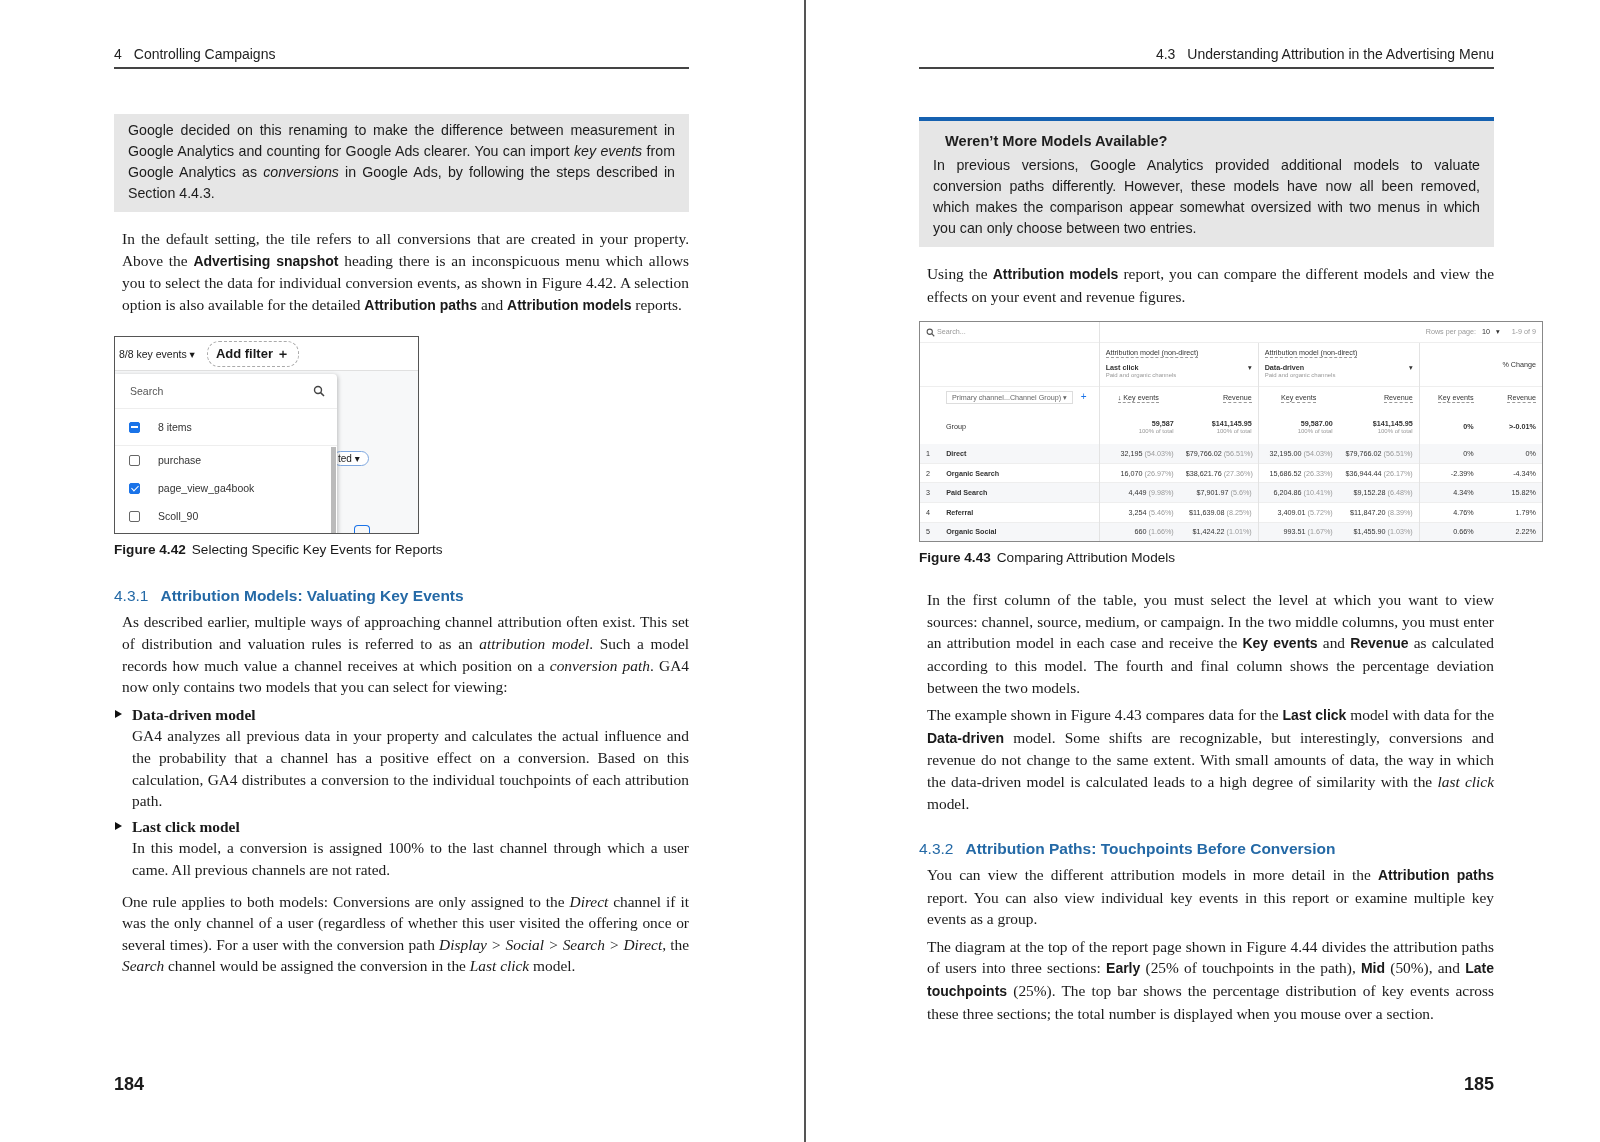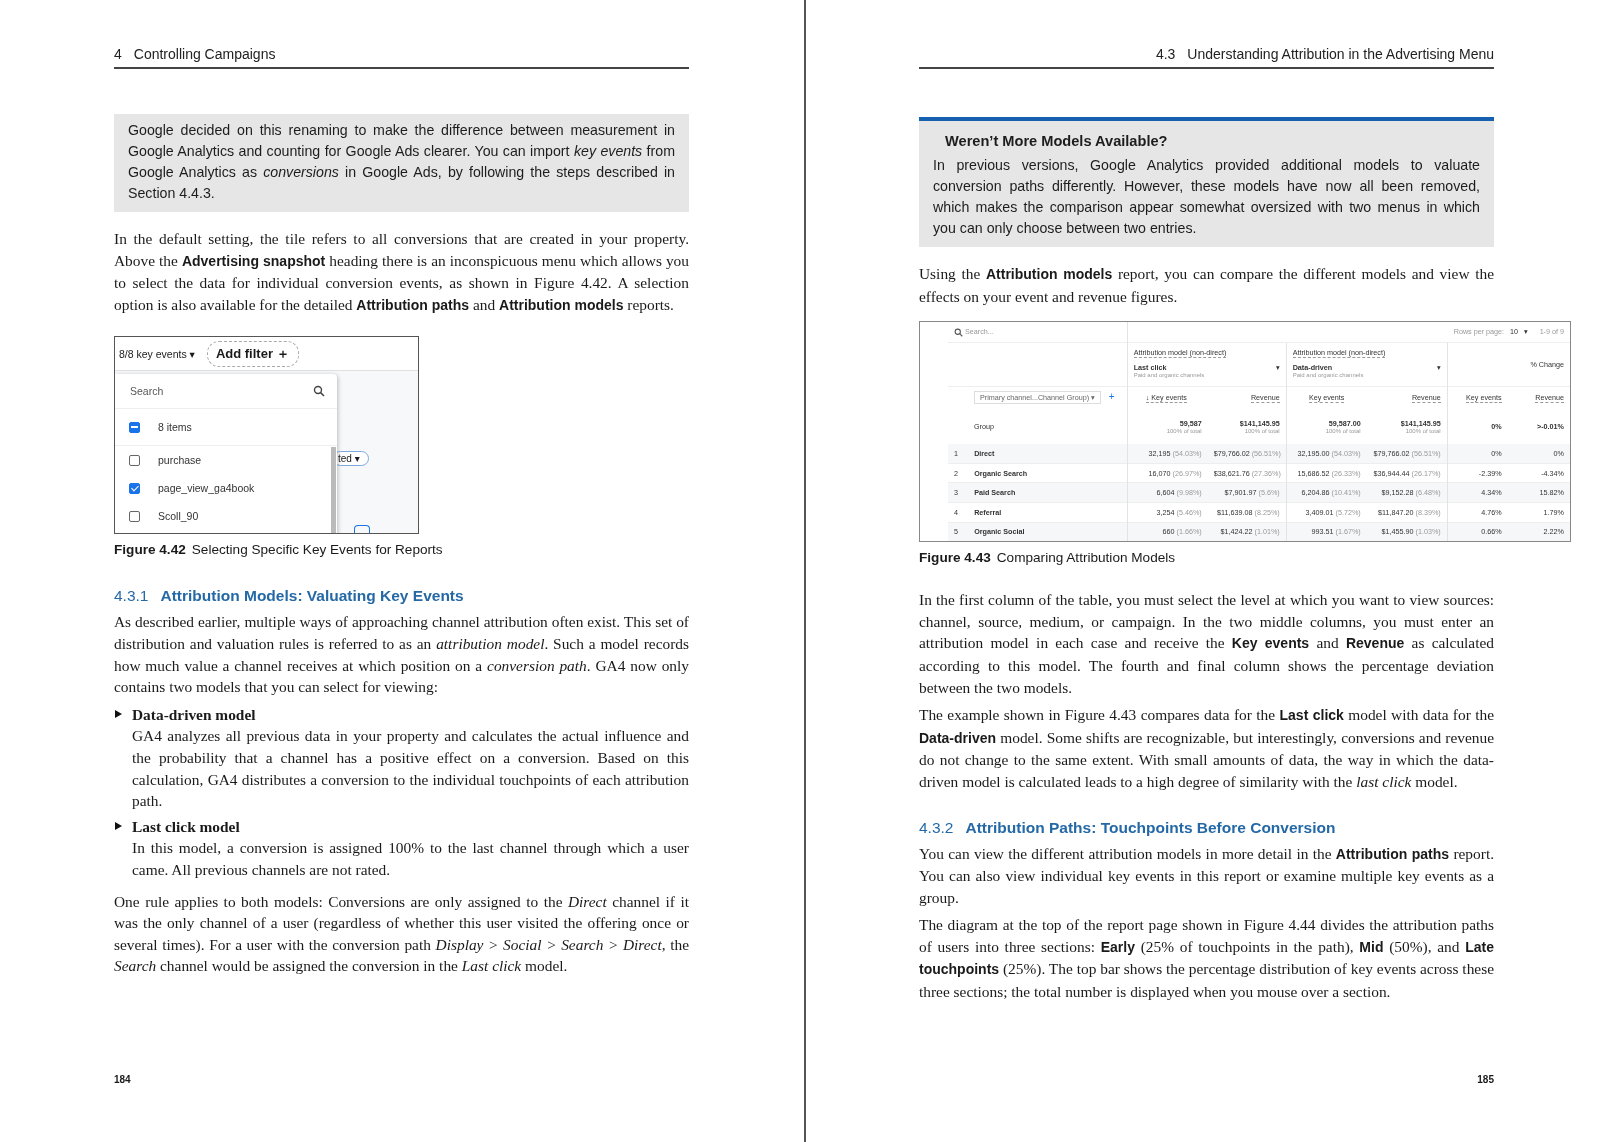--- a/index.html
+++ b/index.html
@@ -6,51 +6,51 @@
   body{width:1600px;height:1142px;position:relative;overflow:hidden;color:#1a1a1a;}
   .page{position:absolute;top:0;width:575px;}
   #left{left:114px;}
   #right{left:919px;}
   .divider{position:absolute;left:804px;top:0;width:2px;height:1142px;background:#555;}
   .run-head{position:absolute;top:46px;left:0;width:575px;font-family:"Liberation Sans",sans-serif;font-size:14px;color:#222;border-bottom:2px solid #444;padding-bottom:5px;}
   .run-head.r{text-align:right;}
   .run-head .num{margin-right:12px;}
   .body{font-family:"Liberation Serif","DejaVu Serif",serif;font-size:15.4px;line-height:21.6px;text-align:justify;}
   .body b{font-family:"Liberation Sans",sans-serif;font-weight:bold;font-size:14px;}
-  p{margin:0 0 6px 0;}
+  p{margin:0 0 6px 8px;}
   .gbox{background:#e6e6e6;padding:6px 14px 8px 14px;font-family:"Liberation Sans",sans-serif;font-size:14.2px;line-height:21px;text-align:justify;color:#1d1d1d;}
   .gbox.top{border-top:4px solid #1561b0;}
   .gbox h4{margin:4px 0 3px 12px;font-size:14.6px;font-weight:bold;}
   .h3{font-family:"Liberation Sans",sans-serif;color:#2469a6;font-size:15.5px;font-weight:bold;margin:0 0 6px 0;}
   .h3 .n{margin-right:12px;font-weight:normal;}
   .caption{font-family:"Liberation Sans",sans-serif;font-size:13.6px;margin-top:8px;}
   .caption b{margin-right:6px;}
   ul.tri{list-style:none;margin:0 0 6px 0;padding:0;}
   ul.tri li{position:relative;padding-left:18px;margin-bottom:4px;}
   ul.tri li::before{content:"";position:absolute;left:1px;top:6px;border-left:7px solid #111;border-top:4px solid transparent;border-bottom:4px solid transparent;}
   ul.tri .t{font-weight:bold;font-family:"Liberation Serif",serif;font-size:15.4px;}
-  .pnum{position:absolute;top:1074px;font-family:"Liberation Sans",sans-serif;font-size:10px;font-weight:bold;}
+  .pnum{position:absolute;top:1074px;font-family:"Liberation Sans",sans-serif;font-size:18px;font-weight:bold;}
   
   .fig42{position:relative;width:303px;height:196px;border:1.5px solid #555;overflow:hidden;background:#f7f8f9;font-family:"Liberation Sans",sans-serif;}
   .fig42 .topbar{height:33px;border-bottom:1px solid #e0e0e0;display:flex;align-items:center;padding-left:4px;font-size:10.5px;background:#fff;}
   .fig42 .dd{margin-right:12px;}
   .fig42 .chip{border:1px dashed #aaa;border-radius:12px;padding:3px 8px;font-size:13px;font-weight:bold;}
   .fig42 .panel{position:absolute;left:0;top:37px;width:222px;height:170px;background:#fff;box-shadow:1px 1px 4px rgba(0,0,0,.25);border-radius:0 4px 0 0;}
   .fig42 .srch{height:34px;border-bottom:1px solid #eee;display:flex;align-items:center;justify-content:space-between;padding:0 12px 0 15px;font-size:10.5px;color:#555;}
   .fig42 .row{height:28px;display:flex;align-items:center;padding-left:14px;font-size:10.5px;color:#333;}
   .fig42 .row.sep{border-bottom:1px solid #eee;height:36px;}
   .cb{width:11px;height:11px;border:1.5px solid #666;border-radius:2px;margin-right:18px;box-sizing:border-box;position:relative;}
   .cb.on,.cb.ind{background:#1a73e8;border-color:#1a73e8;}
   .cb.ind::after{content:"";position:absolute;left:1px;right:1px;top:3.5px;height:1.5px;background:#fff;}
   .cb.on::after{content:"";position:absolute;left:2.5px;top:0px;width:3px;height:6px;border:solid #fff;border-width:0 1.5px 1.5px 0;transform:rotate(45deg);}
   .fig42 .scroll{position:absolute;left:216px;top:110px;width:5px;height:90px;background:#bbb;}
   .fig42 .pill{position:absolute;left:218px;top:114px;border:1px solid #7fa8e0;border-radius:10px;padding:1px 8px 1px 4px;font-size:10px;background:#fff;}
   .fig42 .shape{position:absolute;left:239px;top:188px;width:14px;height:12px;border:1.5px solid #1a73e8;border-bottom:none;border-radius:4px 4px 0 0;}
   
-  .fig43{width:622px;border:1.5px solid #888;font-family:"Liberation Sans",sans-serif;font-size:7.2px;color:#333;background:#fff;padding-left:28px;}
+  .fig43{width:622px;border:1.5px solid #888;font-family:"Liberation Sans",sans-serif;font-size:7.2px;color:#333;background:#fff;}
   .fig43 table{border-collapse:collapse;width:100%;table-layout:fixed;}
   .fig43 td{padding:0 6px;height:18.6px;white-space:nowrap;overflow:hidden;}
   .fig43 .num{text-align:right;}
   .fig43 .vl{border-left:1px solid #e3e3e3;}
   .fig43 .muted{color:#999;}
   .fig43 .dash{border-bottom:1px dashed #999;}
   .fig43 .bold{font-weight:bold;}
   .fig43 .rowalt td{background:#f6f7f9;}
   .fig43 .bt td{border-top:1px solid #eee;}
   .fig43 .selbox{display:inline-block;border:1px solid #ddd;padding:1px 5px;color:#666;}
@@ -240,21 +240,21 @@
             <td class="vl num"><span>16,070</span> <span class="muted">(26.97%)</span></td>
             <td class="num"><span>$38,621.76</span> <span class="muted">(27.36%)</span></td>
             <td class="vl num"><span>15,686.52</span> <span class="muted">(26.33%)</span></td>
             <td class="num"><span>$36,944.44</span> <span class="muted">(26.17%)</span></td>
             <td class="vl num">-2.39%</td>
             <td class="num">-4.34%</td>
           </tr>
           <tr class="rowalt bt">
             <td>3</td>
             <td class="bold">Paid Search</td>
-            <td class="vl num"><span>6,604</span> <span class="muted">(9.98%)</span></td>
+            <td class="vl num"><span>4,449</span> <span class="muted">(9.98%)</span></td>
             <td class="num"><span>$7,901.97</span> <span class="muted">(5.6%)</span></td>
             <td class="vl num"><span>6,204.86</span> <span class="muted">(10.41%)</span></td>
             <td class="num"><span>$9,152.28</span> <span class="muted">(6.48%)</span></td>
             <td class="vl num">4.34%</td>
             <td class="num">15.82%</td>
           </tr>
           <tr class="bt">
             <td>4</td>
             <td class="bold">Referral</td>
             <td class="vl num"><span>3,254</span> <span class="muted">(5.46%)</span></td>

